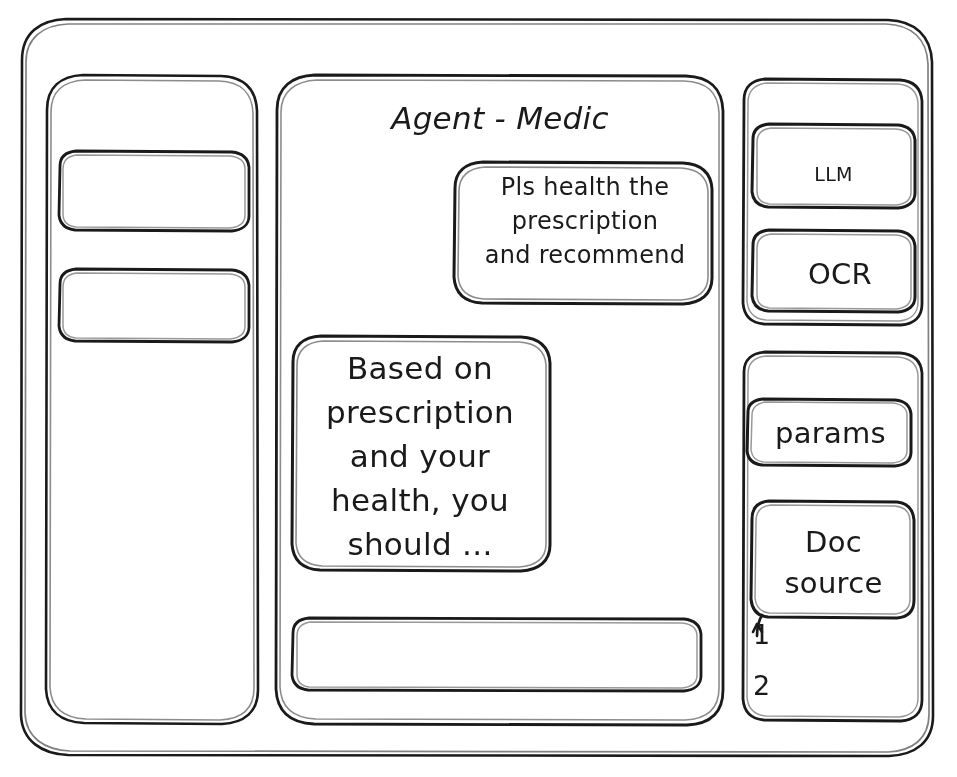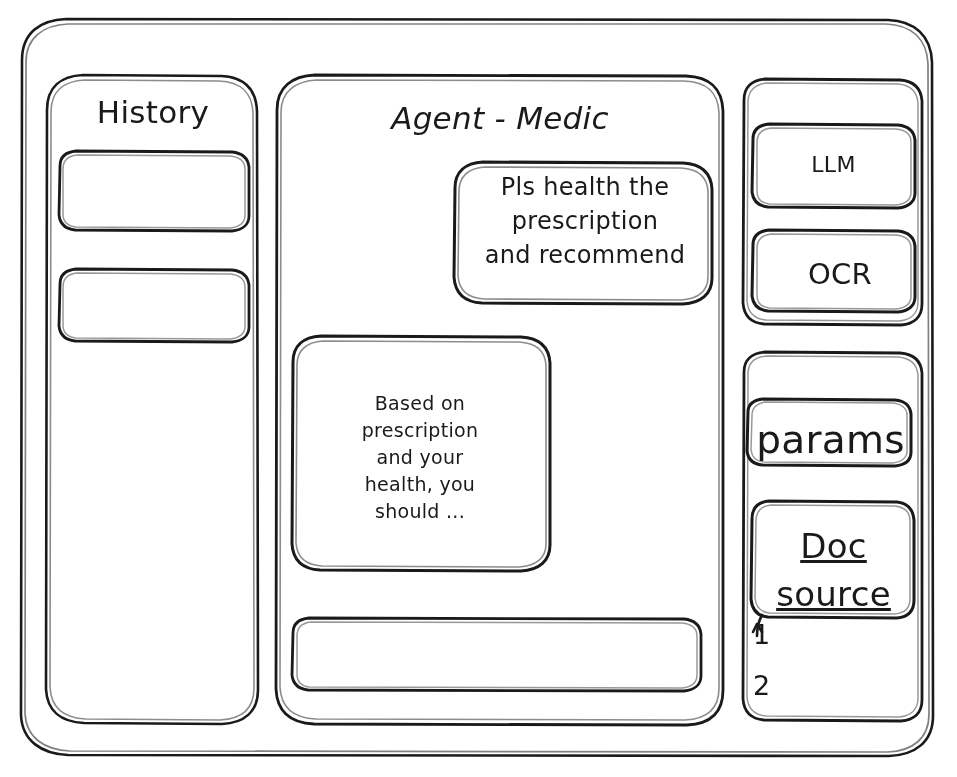--- a/index.html
+++ b/index.html
@@ -23,26 +23,26 @@
     letter-spacing:0.3px;
     font-weight:400;
   }
   .hand{ font-style:normal; }
 
   
   #history-title{left:58px;top:92px;width:190px;font-size:31px;}
   #panel-title{left:300px;top:98px;width:400px;font-size:31px;font-style:italic;}
 
   #user-msg-text{left:462px;top:170px;width:246px;font-size:24px;line-height:1.42;}
-  #assistant-msg-text{left:300px;top:346px;width:240px;font-size:19px;line-height:1.42;margin-top:44px;}
+  #assistant-msg-text{left:300px;top:346px;width:240px;font-size:31px;line-height:1.42;}
 
-  #llm-text{left:752px;top:150px;width:163px;font-size:22px;}
+  #llm-text{left:752px;top:162px;width:163px;font-size:19px;}
   #ocr-text{left:752px;top:255px;width:176px;font-size:29px;}
-  #params-text{left:749px;top:414px;width:163px;font-size:39px;text-align:center;}
-  #docsource-text{left:752px;top:522px;width:163px;font-size:34px;line-height:1.42;text-decoration:underline;}
+  #params-text{left:749px;top:414px;width:163px;font-size:29px;text-align:center;}
+  #docsource-text{left:752px;top:522px;width:163px;font-size:29px;line-height:1.42;}
 
   #doc-item-1{left:753px;top:617px;width:40px;font-size:27px;text-align:left;}
   #doc-item-2{left:753px;top:668px;width:40px;font-size:27px;text-align:left;}
 
   .hit{position:absolute;background:transparent;}
 </style>
 </head>
 <body>
 
 <div id="stage">
@@ -118,21 +118,20 @@
       <path stroke-width="3" d="M752,519 C752,508 758,502 769,501 L897,502 C908,503 913,509 914,520 L914,600 C914,611 908,617 897,618 L768,617 C757,616 752,610 751,599 Z"></path>
       <path stroke-width="1.5" d="M756,521 C756,512 761,506 771,505 L895,506 C904,507 910,512 910,521 L910,599 C910,608 904,613 895,614 L769,613 C760,612 756,607 755,598 Z" opacity="0.45"></path>
 
       <path stroke-width="2.6" d="M762,615 C758,622 757,628 757,636"></path>
       <path stroke-width="2.6" d="M757,624 L753,632"></path>
       <path stroke-width="2.6" d="M757,624 L762,632"></path>
     </g>
 
   </svg>
 
-  <div class="lbl hand" id="history-title">History</div>
 
   <div class="lbl hand" id="panel-title">Agent - Medic</div>
 
   <div class="lbl hand" id="user-msg-text">Pls health the
 prescription
 and recommend</div>
 
   <div class="lbl hand" id="assistant-msg-text">Based on
 prescription
 and your

